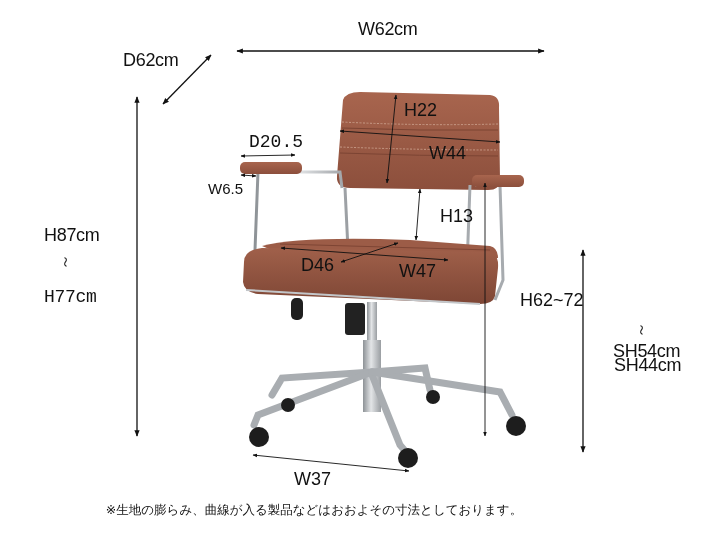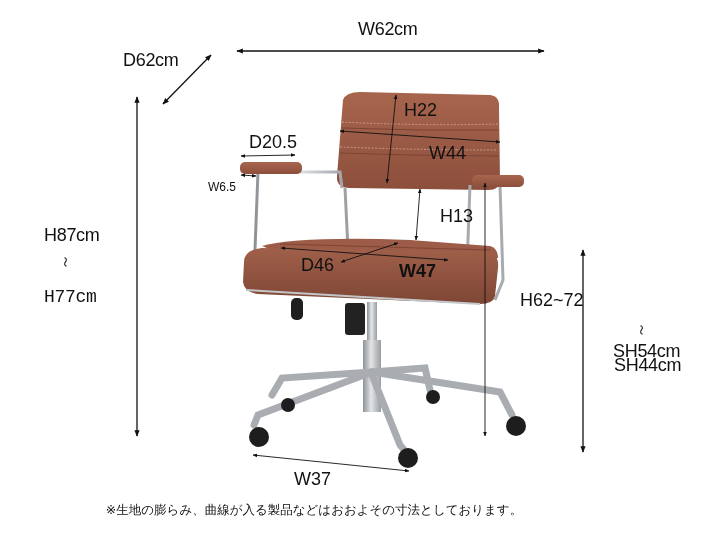--- a/index.html
+++ b/index.html
@@ -1,21 +1,21 @@
 <!DOCTYPE html>
 <html><head>
 <meta charset="utf-8">
 <style>
   html, body { margin: 0; padding: 0; background: #ffffff; }
   body { width: 720px; height: 540px; position: relative; overflow: hidden;
          font-family: "Liberation Sans", "DejaVu Sans", sans-serif; color: #111; }
   #canvas { position: absolute; left: 0; top: 0; width: 720px; height: 540px; }
   .lbl { position: absolute; font-size: 18px; line-height: 1; white-space: nowrap; color: #111; }
   .lbl.narrow { font-family: "Liberation Sans Narrow", "Liberation Sans", sans-serif; letter-spacing: -0.3px; }
-  .lbl.small { font-size: 12px; }
+  .lbl.small { font-size: 15px; }
   .tilde { position: absolute; font-size: 16px; line-height: 1; color: #222; }
   .note { position: absolute; left: 0; width: 628px; top: 502px; text-align: center;
           font-family: "DejaVu Sans", sans-serif; font-size: 12.5px; color: #111; }
 </style>
 </head>
 <body>
 
 <svg id="canvas" viewBox="0 0 720 540" xmlns="http://www.w3.org/2000/svg">
   <defs>
     <marker id="ah" viewBox="0 0 10 10" refX="9" refY="5" markerWidth="5" markerHeight="5" orient="auto-start-reverse">
@@ -100,21 +100,21 @@
 <span class="lbl narrow" style="left:44px; top:226px;">H87cm</span>
 <span class="tilde" style="left:58px; top:254px; transform:rotate(90deg);">～</span>
 <span class="lbl narrow" style="left:44px; top:288px;font-family:Liberation Mono, monospace;">H77cm</span>
 
 <span class="lbl narrow" style="left:613px; top:294px;margin-top:48px;">SH54cm</span>
 <span class="tilde" style="left:634px; top:322px; transform:rotate(90deg);">～</span>
 <span class="lbl narrow" style="left:614px; top:356px;">SH44cm</span>
 
 <span class="lbl" style="left:404px; top:101px;">H22</span>
 <span class="lbl" style="left:429px; top:144px;">W44</span>
-<span class="lbl" style="left:249px; top:133px;">D20.5</span>
+<span class="lbl" style="left:249px; top:133px;font-family:Liberation Mono, monospace;">D20.5</span>
 <span class="lbl small" style="left:208px; top:181px;">W6.5</span>
 <span class="lbl" style="left:440px; top:207px;">H13</span>
 <span class="lbl" style="left:301px; top:256px;">D46</span>
-<span class="lbl" style="left:399px; top:262px;font-weight:bold;">W47</span>
+<span class="lbl" style="left:399px; top:262px;">W47</span>
 <span class="lbl" style="left:490px; top:291px;margin-left:30px;">H62~72</span>
 <span class="lbl" style="left:294px; top:470px;">W37</span>
 
 <div class="note">※生地の膨らみ、曲線が入る製品などはおおよその寸法としております。</div>
 
 </body></html>

